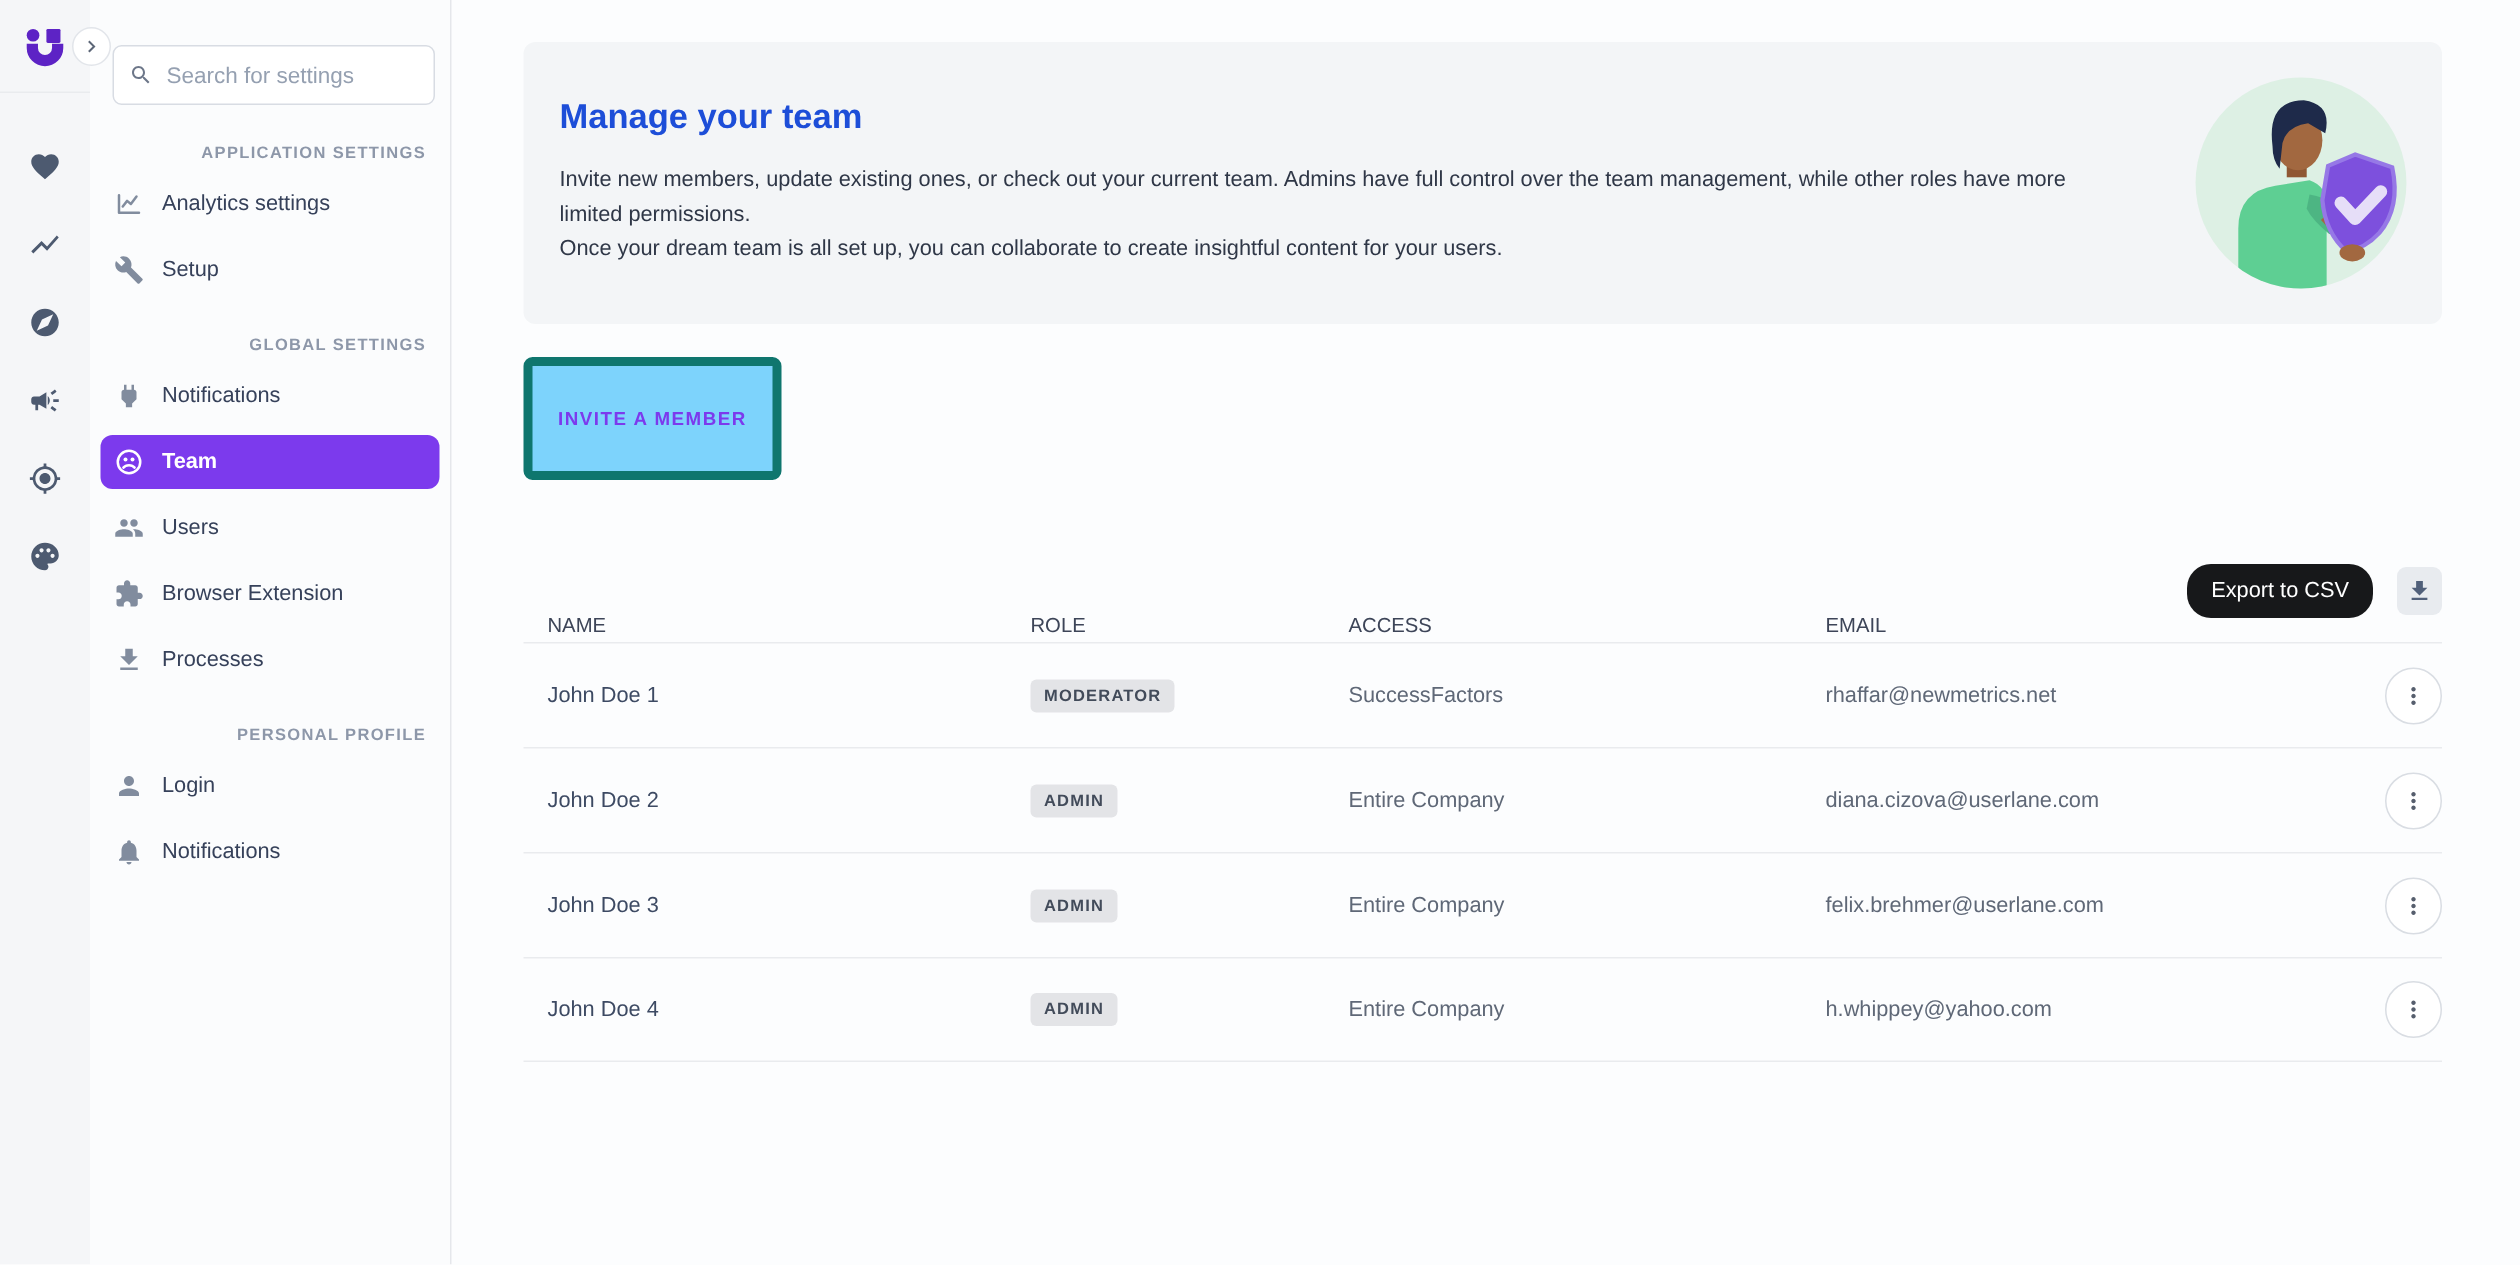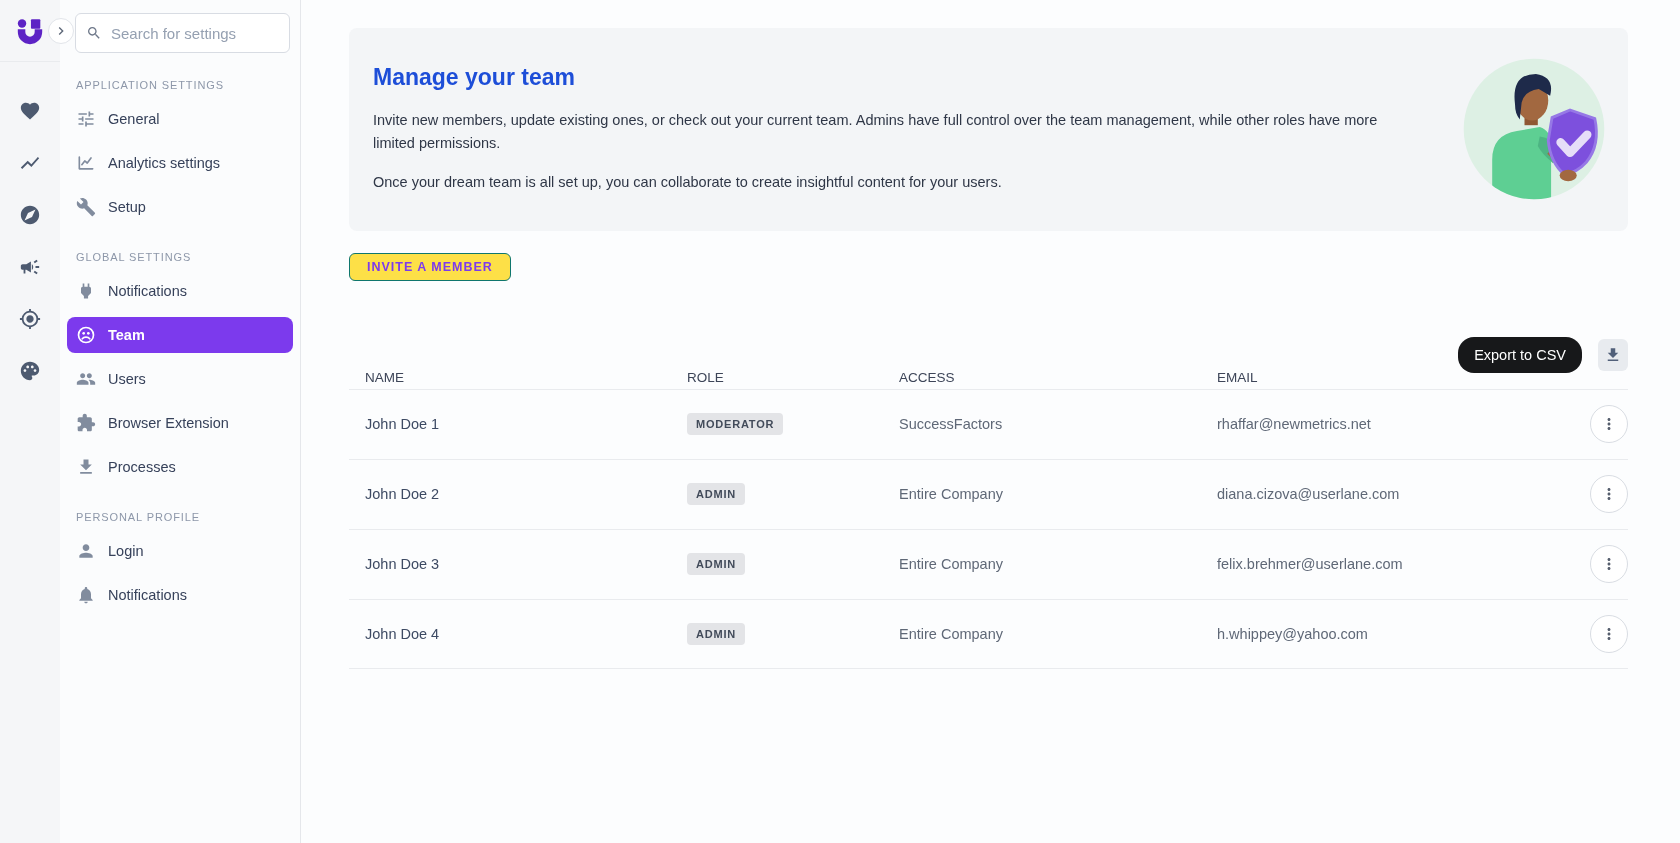--- a/index.html
+++ b/index.html
@@ -12,29 +12,29 @@
   .rail-icons { display:flex; flex-direction:column; gap:30px; padding-top:38px; }
   .rail-icon { width:22px; height:22px; color:#4d5a70; display:block; cursor:pointer; }
   .rail-icon svg { width:22px; height:22px; fill:currentColor; }
 
   
   .collapse-btn { position:absolute; left:48px; top:18px; width:26px; height:26px; border-radius:50%;
     background:#fff; border:1px solid #e2e5ea; display:flex; align-items:center; justify-content:center; z-index:6; cursor:pointer; }
   .collapse-btn svg { width:16px; height:16px; fill:#5c6677; }
 
   
-  .sidebar { width:241px; background:#fbfcfd; border-right:1px solid #e5e7eb; flex-shrink:0; padding-top:13px; }
+  .sidebar { width:241px; background:#fbfcfd; border-right:1px solid #e5e7eb; flex-shrink:0; padding-top:30px; }
   .search-wrap { position:relative; margin:0 10px 0 15px; }
   .search-wrap svg { position:absolute; left:11px; top:12px; width:16px; height:16px; fill:#6d7789; }
   .search-input { width:100%; height:40px; border:1px solid #d8dce3; border-radius:6px; background:#fff;
     padding:0 10px 0 35px; font-size:15px; font-family:inherit; color:#36415a; outline:none; }
   .search-input::placeholder { color:#95a0b1; }
 
   .nav-section { margin-top:26px; }
-  .nav-section-title { padding:0 16px; margin-bottom:10px; font-size:11px; font-weight:normal; letter-spacing:.9px; color:#8d97a9; }
+  .nav-section-title { padding:0 16px; margin-bottom:10px; font-size:11px; font-weight:bold; letter-spacing:.9px; color:#8d97a9;text-align:right; }
   .nav-items { display:flex; flex-direction:column; gap:8px; }
   .nav-item { display:flex; align-items:center; gap:12px; height:36px; margin:0 7px; padding:0 9px; border-radius:8px; cursor:pointer; }
   .nav-item .nav-icon { width:20px; height:20px; color:#818c9e; flex-shrink:0; }
   .nav-item .nav-icon svg { width:20px; height:20px; fill:currentColor; }
   .nav-item .nav-icon svg.stroked { fill:none; stroke:currentColor; stroke-width:2; stroke-linecap:round; stroke-linejoin:round; }
   .nav-label { font-size:14.5px; font-weight:500; color:#36415a; }
   .nav-item.active { background:#7c3aed; }
   .nav-item.active .nav-label { color:#fff; font-weight:bold; }
   .nav-item.active .nav-icon { color:#fff; }
 
@@ -43,26 +43,26 @@
   .page-head { margin-top:46px; display:flex; align-items:center; justify-content:space-between; }
   .page-title { font-size:28px; font-weight:800; color:#1a2142; letter-spacing:.2px; }
   .help-btn { display:flex; align-items:center; gap:8px; background:#fff; border:1px solid #d8dbe2; border-radius:6px;
     padding:8px 15px; font-size:12px; font-weight:bold; letter-spacing:.8px; color:#3f4a5f; cursor:pointer; font-family:inherit; }
   .help-btn svg { width:15px; height:15px; fill:#4a556b; }
 
   
   .intro-card { margin-top:28px; background:#f3f5f7; border-radius:8px; padding:36px 200px 36px 24px; position:relative; min-height:188px; }
   .intro-title { font-size:23px; font-weight:bold; color:#1d4ed8; margin-bottom:18px; }
   .intro-para { font-size:14.5px; line-height:1.6; color:#2f3747; max-width:1020px; }
-  .intro-para + .intro-para { margin-top:16px; }
+  .intro-para + .intro-para { }
   .intro-illustration { position:absolute; right:18px; top:50%; transform:translateY(-50%); width:152px; height:152px; }
 
   
-  .invite-btn { margin-top:22px; background:#fde047; border:1px solid #0f766e; color:#7c3aed; border-radius:6px;
-    padding:6px 17px; font-size:12.5px; font-weight:bold; letter-spacing:1px; cursor:pointer; font-family:inherit; }
+  .invite-btn { margin-top:22px; background:#7dd3fc; border:6px solid #0f766e; color:#7c3aed; border-radius:6px;
+    padding:28px 17px; font-size:12.5px; font-weight:bold; letter-spacing:1px; cursor:pointer; font-family:inherit; }
 
   
   .team-table { margin-top:40px; }
   .t-grid { display:grid; grid-template-columns:322px 212px 318px 1fr 80px; align-items:center; padding-left:16px; }
   .t-head { height:68px; }
   .t-head .t-col { font-size:13.5px; color:#3d4558; font-weight:500;margin-top:45px; }
   .t-actions-cell { position:relative; display:flex; justify-content:flex-end; align-items:center; }
   .export-tooltip { position:absolute; right:46px; top:50%; transform:translateY(-50%); background:#17181a; color:#fff;
     font-size:14.5px; padding:10px 16px; border-radius:16px; white-space:nowrap; }
   .download-btn { width:30px; height:32px; background:#e8ebef; border:none; border-radius:6px;
@@ -134,26 +134,20 @@
   <div class="search-wrap">
     <svg viewBox="0 0 24 24">
         <path d="M15.5 14h-.79l-.28-.27C15.41 12.59 16 11.11 16 9.5 16 5.91 13.09 3 9.5 3S3 5.91 3 9.5 5.91 16 9.5 16c1.61 0 3.09-.59 4.23-1.57l.27.28v.79l5 4.99L20.49 19l-4.99-5zm-6 0C7.01 14 5 11.99 5 9.5S7.01 5 9.5 5 14 7.01 14 9.5 11.99 14 9.5 14z"></path>
       </svg>
     <input class="search-input" type="text" placeholder="Search for settings" style="">
   </div>
 
   <div class="nav-section">
     <div class="nav-section-title">APPLICATION SETTINGS</div>
     <div class="nav-items">
-      <div class="nav-item">
-        <span class="nav-icon"><svg viewBox="0 0 24 24">
-              <path d="M3 17v2h6v-2H3zM3 5v2h10V5H3zm10 16v-2h8v-2h-8v-2h-2v6h2zM7 9v2H3v2h4v2h2V9H7zm14 4v-2H11v2h10zm-6-4h2V7h4V5h-4V3h-2v6z"></path>
-            </svg></span>
-        <span class="nav-label">General</span>
-      </div>
       <div class="nav-item">
         <span class="nav-icon"><svg viewBox="0 0 24 24" class="stroked">
               <path d="M4 5v14h16"></path>
               <path d="M7 14l3.5-4.5 3 2.5 4.5-6"></path>
             </svg></span>
         <span class="nav-label">Analytics settings</span>
       </div>
       <div class="nav-item">
         <span class="nav-icon"><svg viewBox="0 0 24 24">
               <path d="M22.7 19l-9.1-9.1c.9-2.3.4-5-1.5-6.9-2-2-5-2.4-7.4-1.3L9 6 6 9 1.6 4.7C.4 7.1.9 10.1 2.9 12.1c1.9 1.9 4.6 2.4 6.9 1.5l9.1 9.1c.4.4 1 .4 1.4 0l2.3-2.3c.5-.4.5-1.1.1-1.4z"></path>

